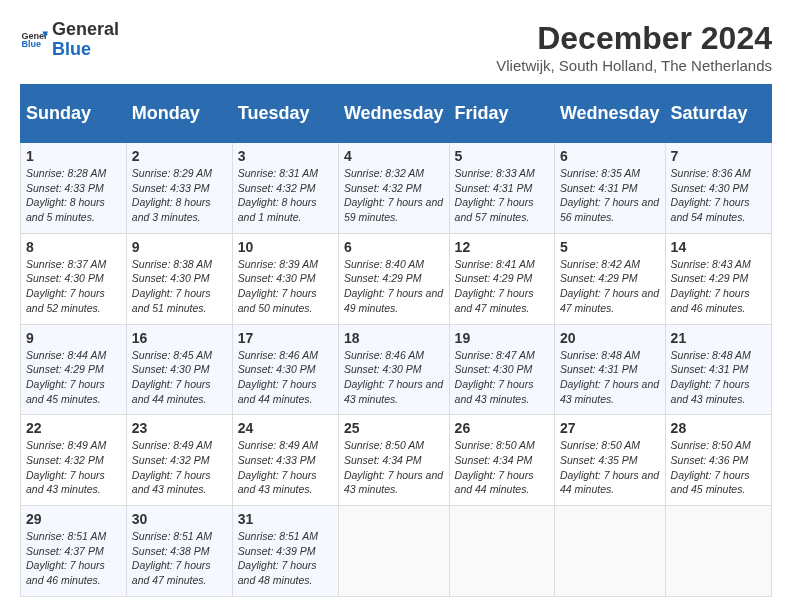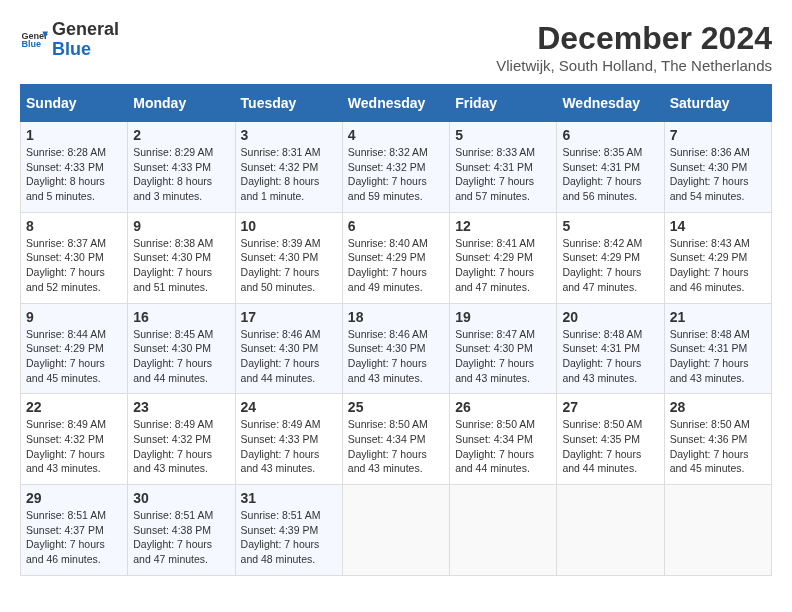--- a/index.html
+++ b/index.html
@@ -40,23 +40,23 @@
     .calendar-table {
       width: 100%;
       border-collapse: collapse;
       font-size: 11px;
     }
     .calendar-table thead tr {
       background-color: #2b6cb0;
       color: #fff;
     }
     .calendar-table thead th {
-      padding: 10px 5px;
+      padding: 18px 5px;
       text-align: left;
-      font-size: 14px;
+      font-size: 18px;
       font-weight: bold;
       border: 1px solid #2b6cb0;
     }
     .calendar-table tbody tr {
       border-bottom: 1px solid #ccc;
     }
     .calendar-table tbody tr:nth-child(odd) {
       background-color: #f5f8ff;
     }
     .calendar-table tbody tr:nth-child(even) {
@@ -72,20 +72,21 @@
       font-size: 14px;
       font-weight: bold;
       color: #333;
       display: block;
       margin-bottom: 2px;
     }
     .day-detail {
       font-size: 10.5px;
       color: #333;
       line-height: 1.4;
+      font-style: italic;
     }
     .empty-cell {
       background: #f9f9f9;
     }
   </style>
 </head>
 <body>
 
 <div class="header-area">
   <div class="logo">

